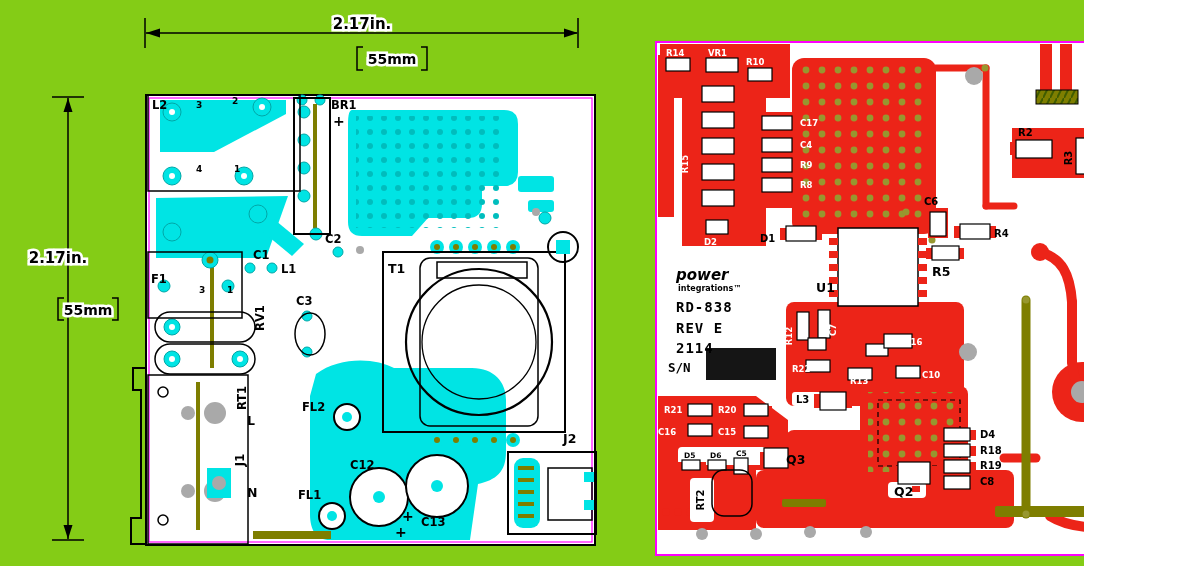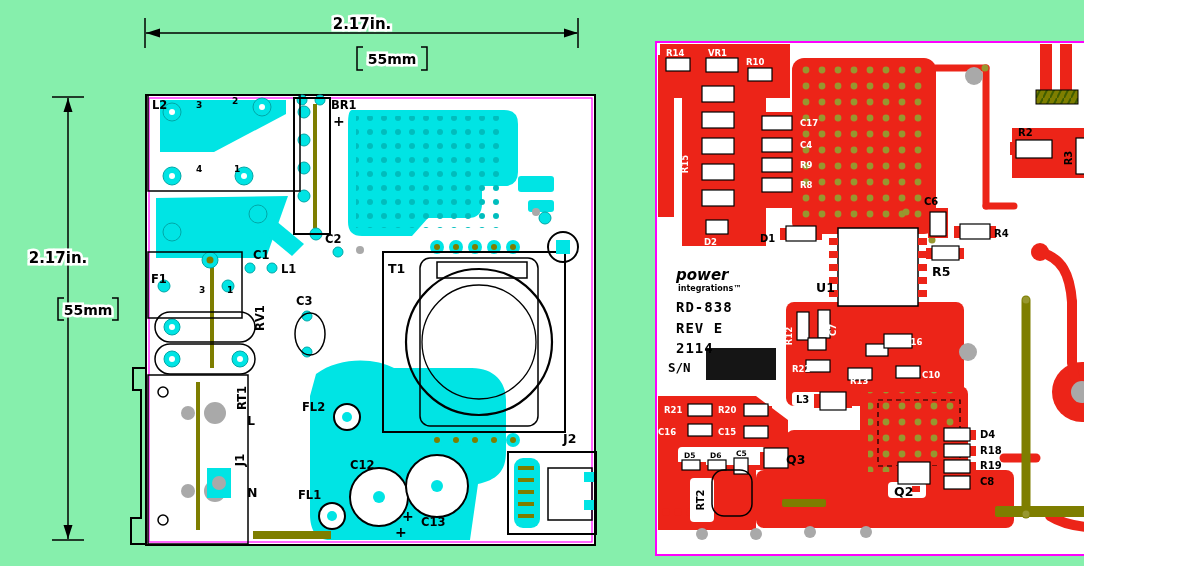--- a/index.html
+++ b/index.html
@@ -1,16 +1,16 @@
 <!DOCTYPE html>
 <html><head>
 <meta charset="utf-8">
 <style>
   html,body{margin:0;padding:0;background:#ffffff;}
-  .canvas{position:relative;width:1084px;height:566px;background:#86efac;overflow:hidden;}
+  .canvas{position:relative;width:1084px;height:566px;background:#84cc16;overflow:hidden;}
   svg text{font-family:"DejaVu Sans",sans-serif;}
   .dim{font-size:15px;font-weight:bold;fill:#000;paint-order:stroke;stroke:#fff;stroke-width:5px;}
   .dimm{font-size:14px;font-weight:bold;fill:#000;paint-order:stroke;stroke:#fff;stroke-width:5px;}
   .lbl{font-size:11.5px;font-weight:bold;fill:#000;}
   .blg{font-size:12.5px;font-weight:bold;fill:#000;}
   .pin{font-size:9px;font-weight:bold;fill:#000;}
   .plus{font-size:14px;font-weight:bold;fill:#000;}
   .wlbl{font-size:8.5px;font-weight:bold;fill:#ffffff;}
   .blbl{font-size:10px;font-weight:bold;fill:#000;}
   .tlbl{font-size:7.5px;font-weight:bold;fill:#000;}

